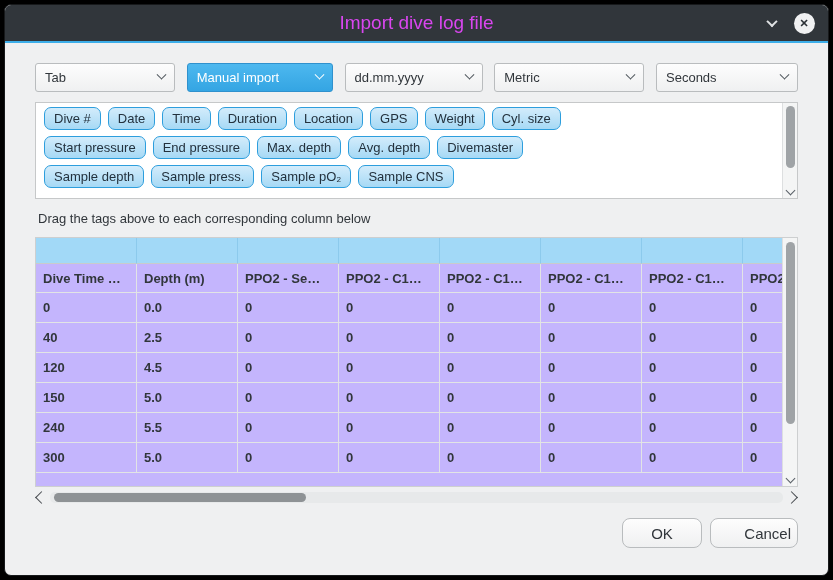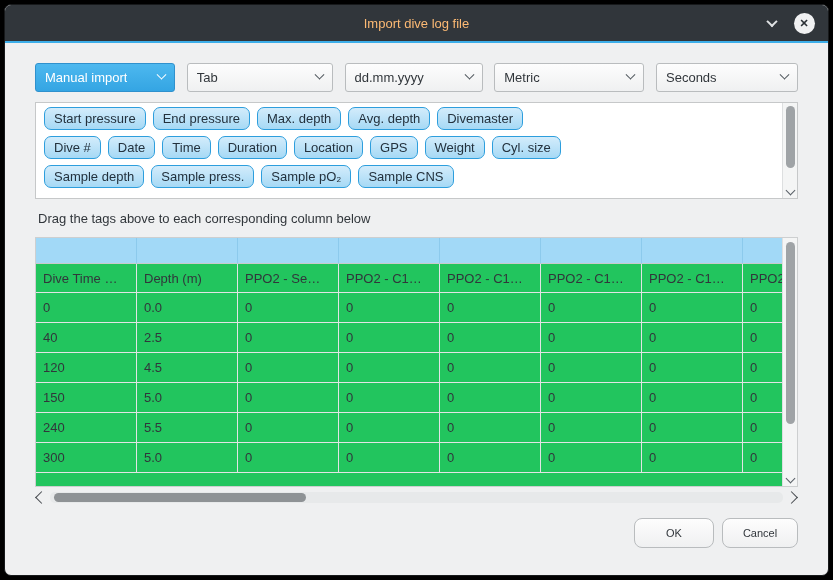--- a/index.html
+++ b/index.html
@@ -12,21 +12,21 @@
   .window {
     position: absolute; inset: 4px; border-radius: 7px; overflow: hidden;
     background: #eff0f1; display: flex; flex-direction: column;
     border: 1px solid #17191b;
   }
   
   .titlebar {
     height: 36px; background: #31363b; position: relative; flex: 0 0 auto;
     display: flex; align-items: center; justify-content: center;
   }
-  .title { color: #fdba74; font-size: 13px; }
+  .title { color: #d946ef; font-size: 19px; }
   .tb-btn { position: absolute; top: 0; height: 36px; display: flex; align-items: center; justify-content: center; }
   .tb-shade { right: 44px; width: 24px; }
   .chev {
     display: inline-block; width: 8px; height: 8px;
     border-right: 2px solid #dfe1e3; border-bottom: 2px solid #dfe1e3;
     transform: rotate(45deg) translate(-1px,-1px);
   }
   .tb-close { right: 12px; width: 24px; }
   .close-circle {
     width: 21px; height: 21px; border-radius: 50%; background: #f0f1f2;
@@ -81,22 +81,22 @@
   .varrow {
     position: absolute; bottom: 4px; left: 4px;
     width: 7px; height: 7px;
     border-right: 1.7px solid #585f66; border-bottom: 1.7px solid #585f66;
     transform: rotate(45deg);
   }
   
   .instruction { margin: 12px 0 8px 3px; height: 18px; }
   
   .table-frame {
-    position: relative; height: 250px; background: #22c55e;
-    border: 1px solid #cdcfd0; overflow: hidden;
+    position: relative; height: 250px; background: #c4b5fd;
+    border: 1px solid #cdcfd0; overflow: hidden; font-weight: bold;
   }
   .table-clip { position: absolute; left: 0; top: 0; right: 15px; bottom: 0; overflow: hidden; }
   .rowline { display: flex; width: 810px; }
   .cell {
     width: 101px; flex: 0 0 101px; padding: 0 0 0 7px;
     border-right: 1px solid #e2e4e5; border-bottom: 1px solid #e2e4e5;
     white-space: nowrap; overflow: hidden; display: flex; align-items: center;
   }
   .drop-row .cell {
     height: 26px; background: #a2d9f7; border-right: 1px solid #8ccaec; border-bottom: 1px solid #c9cbcc;
@@ -112,85 +112,85 @@
   }
   .harrow.left  { transform: rotate(135deg); margin-left: 2px; }
   .harrow.right { transform: rotate(-45deg); margin-right: 2px; }
   .htrack { flex: 1; height: 11px; background: #e7e9ea; border-radius: 5px; position: relative; }
   .hhandle { position: absolute; left: 4px; top: 1px; width: 252px; height: 9px; border-radius: 4.5px; background: #8e9295; }
   
   .button-row { display: flex; justify-content: flex-end; gap: 8px; margin-top: 13px; }
   .btn {
     height: 30px; border: 1px solid #b9bcbe; border-radius: 8px;
     background: linear-gradient(#fdfdfd, #eff0f1);
-    font-family: "Liberation Sans", sans-serif; font-size: 11px; color: #31363b;
+    font-family: "Liberation Sans", sans-serif; font-size: 15px; color: #31363b;
     cursor: default;
   }
   .btn.ok { width: 80px; }
-  .btn.cancel { width: 76px; }
+  .btn.cancel { width: 88px; text-align: right; }
 </style>
 </head>
 <body>
 
 <div class="window">
   <div class="titlebar">
     <div class="title">Import dive log file</div>
     <div class="tb-btn tb-shade">
       <span class="chev"></span>
     </div>
     <div class="tb-btn tb-close">
       <span class="close-circle">✕</span>
     </div>
   </div>
   <div class="accentline"></div>
 
   <div class="content">
     <div class="toolbar">
+        <div class="combo">
+          <span class="combo-label">Tab</span>
+          <span class="combo-arrow"></span>
+        </div>
         <div class="combo accent">
           <span class="combo-label">Manual import</span>
           <span class="combo-arrow"></span>
         </div>
         <div class="combo">
-          <span class="combo-label">Tab</span>
-          <span class="combo-arrow"></span>
-        </div>
-        <div class="combo">
           <span class="combo-label">dd.mm.yyyy</span>
           <span class="combo-arrow"></span>
         </div>
         <div class="combo">
           <span class="combo-label">Metric</span>
           <span class="combo-arrow"></span>
         </div>
         <div class="combo">
           <span class="combo-label">Seconds</span>
           <span class="combo-arrow"></span>
         </div>
       </div>
 
     <div class="tag-panel">
       <div>
-          <div class="tag-row">
-            <span class="chip">Start pressure</span>
-            <span class="chip">End pressure</span>
-            <span class="chip">Max. depth</span>
-            <span class="chip">Avg. depth</span>
-            <span class="chip">Divemaster</span>
-          </div>
           <div class="tag-row">
             <span class="chip">Dive #</span>
             <span class="chip">Date</span>
             <span class="chip">Time</span>
             <span class="chip">Duration</span>
             <span class="chip">Location</span>
             <span class="chip">GPS</span>
             <span class="chip">Weight</span>
             <span class="chip">Cyl. size</span>
           </div>
           <div class="tag-row">
+            <span class="chip">Start pressure</span>
+            <span class="chip">End pressure</span>
+            <span class="chip">Max. depth</span>
+            <span class="chip">Avg. depth</span>
+            <span class="chip">Divemaster</span>
+          </div>
+          <div class="tag-row">
             <span class="chip">Sample depth</span>
             <span class="chip">Sample press.</span>
             <span class="chip">Sample pO₂</span>
             <span class="chip">Sample CNS</span>
           </div>
         </div>
       <div class="vscroll">
         <div class="vhandle"></div>
         <div class="varrow"></div>
       </div>

